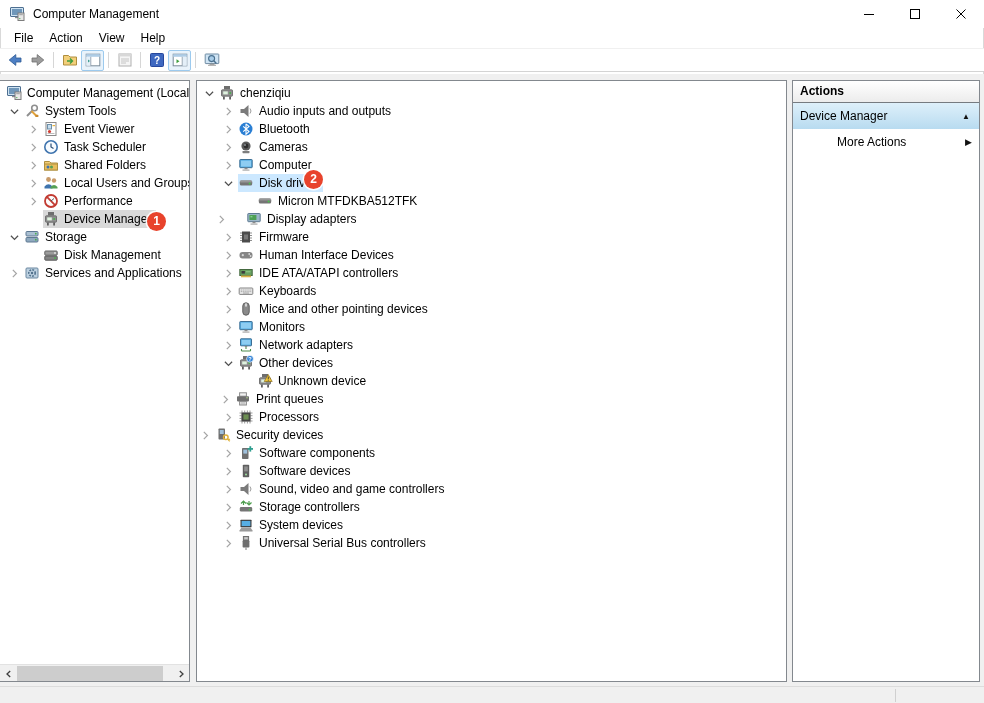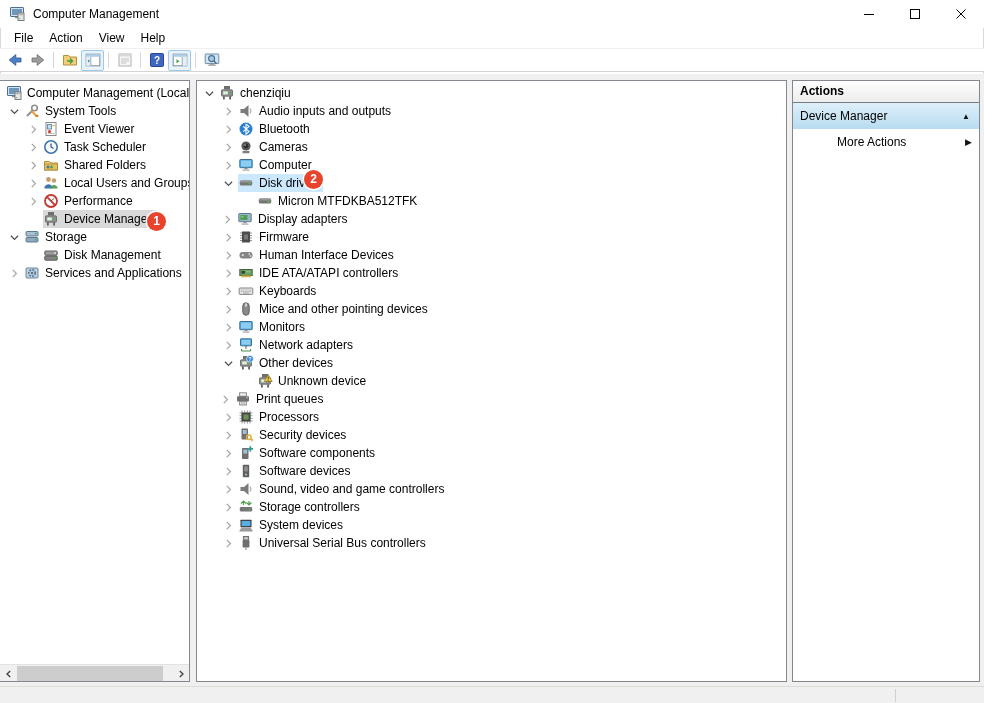--- a/index.html
+++ b/index.html
@@ -500,21 +500,21 @@
               <span class="ti">
                 <svg viewBox="0 0 16 16" width="16" height="16">
                   <rect x="1.8" y="5.6" width="12.4" height="5" rx="1.6" fill="#757575"></rect>
                   <rect x="1.8" y="5.6" width="12.4" height="2" rx="1" fill="#969696"></rect>
                   <circle cx="11.6" cy="8.6" r="1" fill="#49c24b"></circle>
                 </svg>
               </span>
               <span class="tlabel">Micron MTFDKBA512TFK</span>
             </span>
           </div>
-          <div class="trow" style="padding-left: 22px;">
+          <div class="trow" style="padding-left: 16px; gap: 15px;">
             <span class="exp">
               <svg width="9" height="9" viewBox="0 0 8 8">
                 <path d="M2.5 0.8 L5.7 4 L2.5 7.2" stroke="#a6a6a6" stroke-width="1.1" fill="none"></path>
               </svg>
             </span>
             <span class="isel">
               <span class="ti">
                 <svg viewBox="0 0 16 16" width="16" height="16">
                   <rect x="1.8" y="2.5" width="12.4" height="8.2" rx="0.6" fill="#9ab6c8" stroke="#5e7992"></rect>
                   <rect x="3.4" y="4" width="7" height="5" fill="#4da054"></rect>
@@ -719,21 +719,21 @@
               <span class="ti">
                 <svg viewBox="0 0 16 16" width="16" height="16">
                   <path d="M4 1.5 v2 M6.7 1.5 v2 M9.4 1.5 v2 M12 1.5 v2 M4 12.5 v2 M6.7 12.5 v2 M9.4 12.5 v2 M12 12.5 v2 M1.5 4 h2 M1.5 6.7 h2 M1.5 9.4 h2 M1.5 12 h2 M12.5 4 h2 M12.5 6.7 h2 M12.5 9.4 h2 M12.5 12 h2" stroke="#8f8f8f" stroke-width="0.9"></path>
                   <rect x="3.4" y="3.4" width="9.2" height="9.2" fill="#454545"></rect>
                   <rect x="5.4" y="5.4" width="5.2" height="5.2" fill="#6d8f53"></rect>
                 </svg>
               </span>
               <span class="tlabel">Processors</span>
             </span>
           </div>
-          <div class="trow" style="padding-left: 23px;">
+          <div class="trow" style="">
             <span class="exp">
               <svg width="9" height="9" viewBox="0 0 8 8">
                 <path d="M2.5 0.8 L5.7 4 L2.5 7.2" stroke="#a6a6a6" stroke-width="1.1" fill="none"></path>
               </svg>
             </span>
             <span class="isel">
               <span class="ti">
                 <svg viewBox="0 0 16 16" width="16" height="16">
                   <rect x="3.5" y="1.5" width="6.5" height="11" rx="0.8" fill="#6f6f6f"></rect>
                   <rect x="4.8" y="3" width="3.9" height="4" fill="#9fc0dc"></rect>

